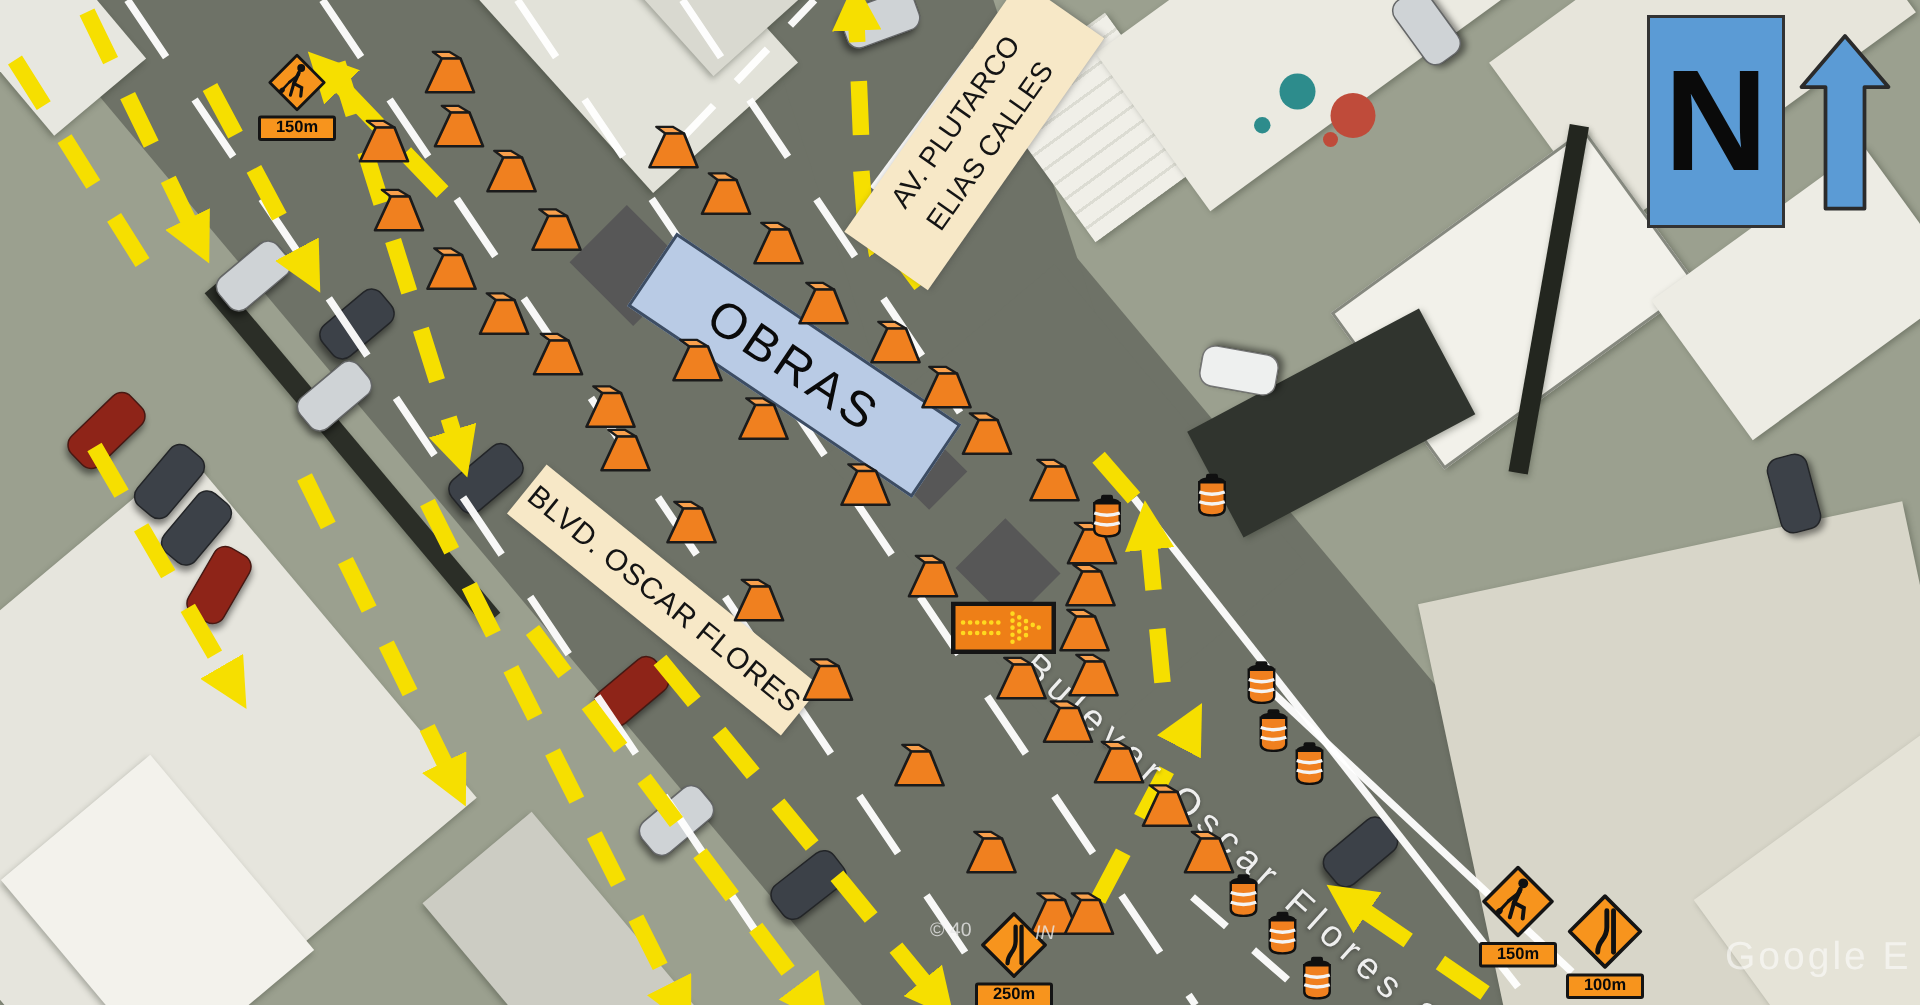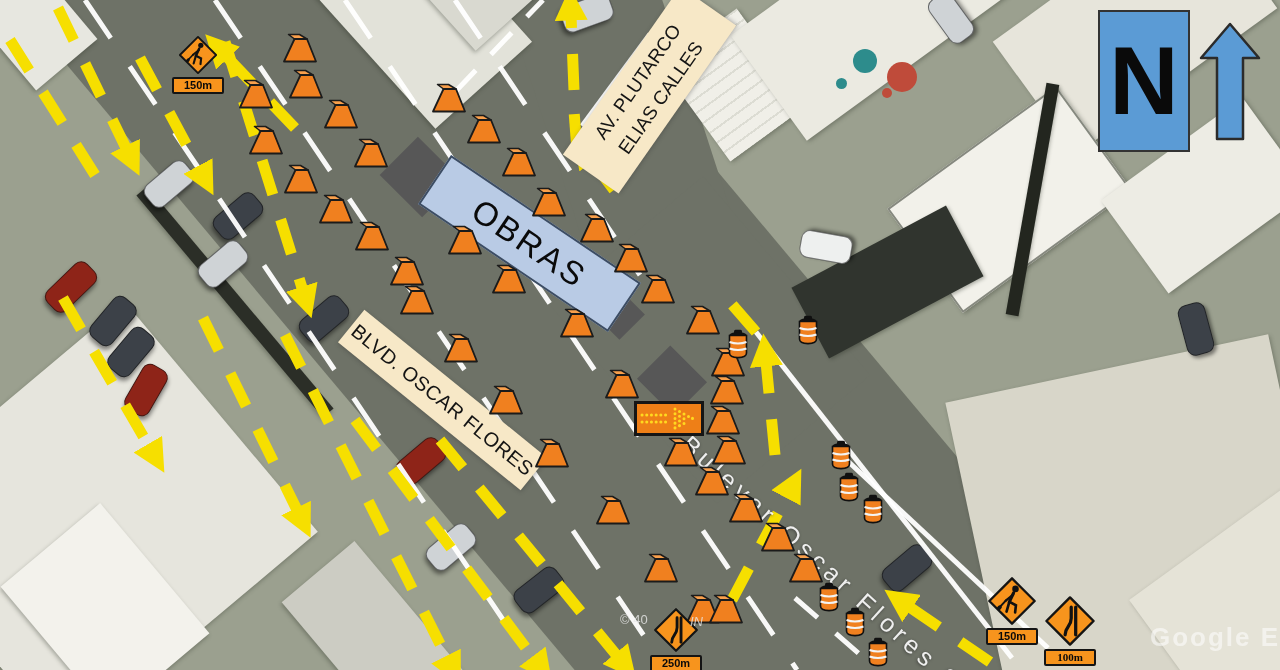--- a/index.html
+++ b/index.html
@@ -35,21 +35,21 @@
   .marker{position:absolute;z-index:15;}
   .arrowboard{position:absolute;z-index:16;}
   .sign{position:absolute;z-index:17;}
   .sign svg.diamond-svg{display:block;}
   .dmd{fill:#F7941D;stroke:#141414;stroke-width:3;stroke-linejoin:round;}
   .plate{position:absolute;width:48px;height:13px;background:#F7941D;border:2px solid #141414;
          border-radius:2px;color:#0a0a0a;font-size:11px;font-weight:bold;line-height:13px;
          text-align:center;}
   .wmark{position:absolute;z-index:18;color:rgba(232,232,232,.8);font-size:13px;}
   .google{position:absolute;left:1150px;top:622px;z-index:18;color:rgba(255,255,255,.55);
-          font-size:26px;letter-spacing:2px;white-space:nowrap;font-weight:bold;}
+          font-size:26px;letter-spacing:2px;white-space:nowrap;}
   .nbox{position:absolute;left:1098px;top:10px;width:88px;height:138px;z-index:19;
         background:#5B9BD5;border:2px solid #333;display:flex;align-items:center;
         justify-content:center;font-size:96px;font-weight:bold;color:#0a0a0a;}
   .narrow{position:absolute;left:1198px;top:22px;z-index:19;}
 </style>
 </head>
 <body>
 
 <div class="stage">
 
@@ -517,21 +517,21 @@
   </div>
 
   <div class="sign" style="left: 1044px; top: 595px;">
     <svg class="diamond-svg" viewBox="0 0 64 64" width="52" height="52">
       <path class="dmd" d="M32,3 L61,32 L32,61 L3,32 Z"></path>
       <g stroke="#111" stroke-width="4" fill="none" stroke-linecap="round">
         <path d="M39,15 V49"></path>
         <path d="M26,49 C26,38.5 33.5,39.5 33.5,28.5 L33.5,15"></path>
       </g>
     </svg>
-    <div class="plate" style="left: 0px; top: 54px; font-family: Liberation Serif, serif;">100m</div>
+    <div class="plate" style="left: 0px; top: 54px;">100m</div>
   </div>
 
   <div class="wmark" style="left:620px;top:612px;">© 40</div>
   <div class="wmark" style="left:690px;top:614px;font-style:italic;">IN</div>
   <div class="google">Google E</div>
 
   <div class="nbox">
     <span>N</span>
   </div>
   <svg class="narrow" width="64" height="120" viewBox="0 0 64 120">

